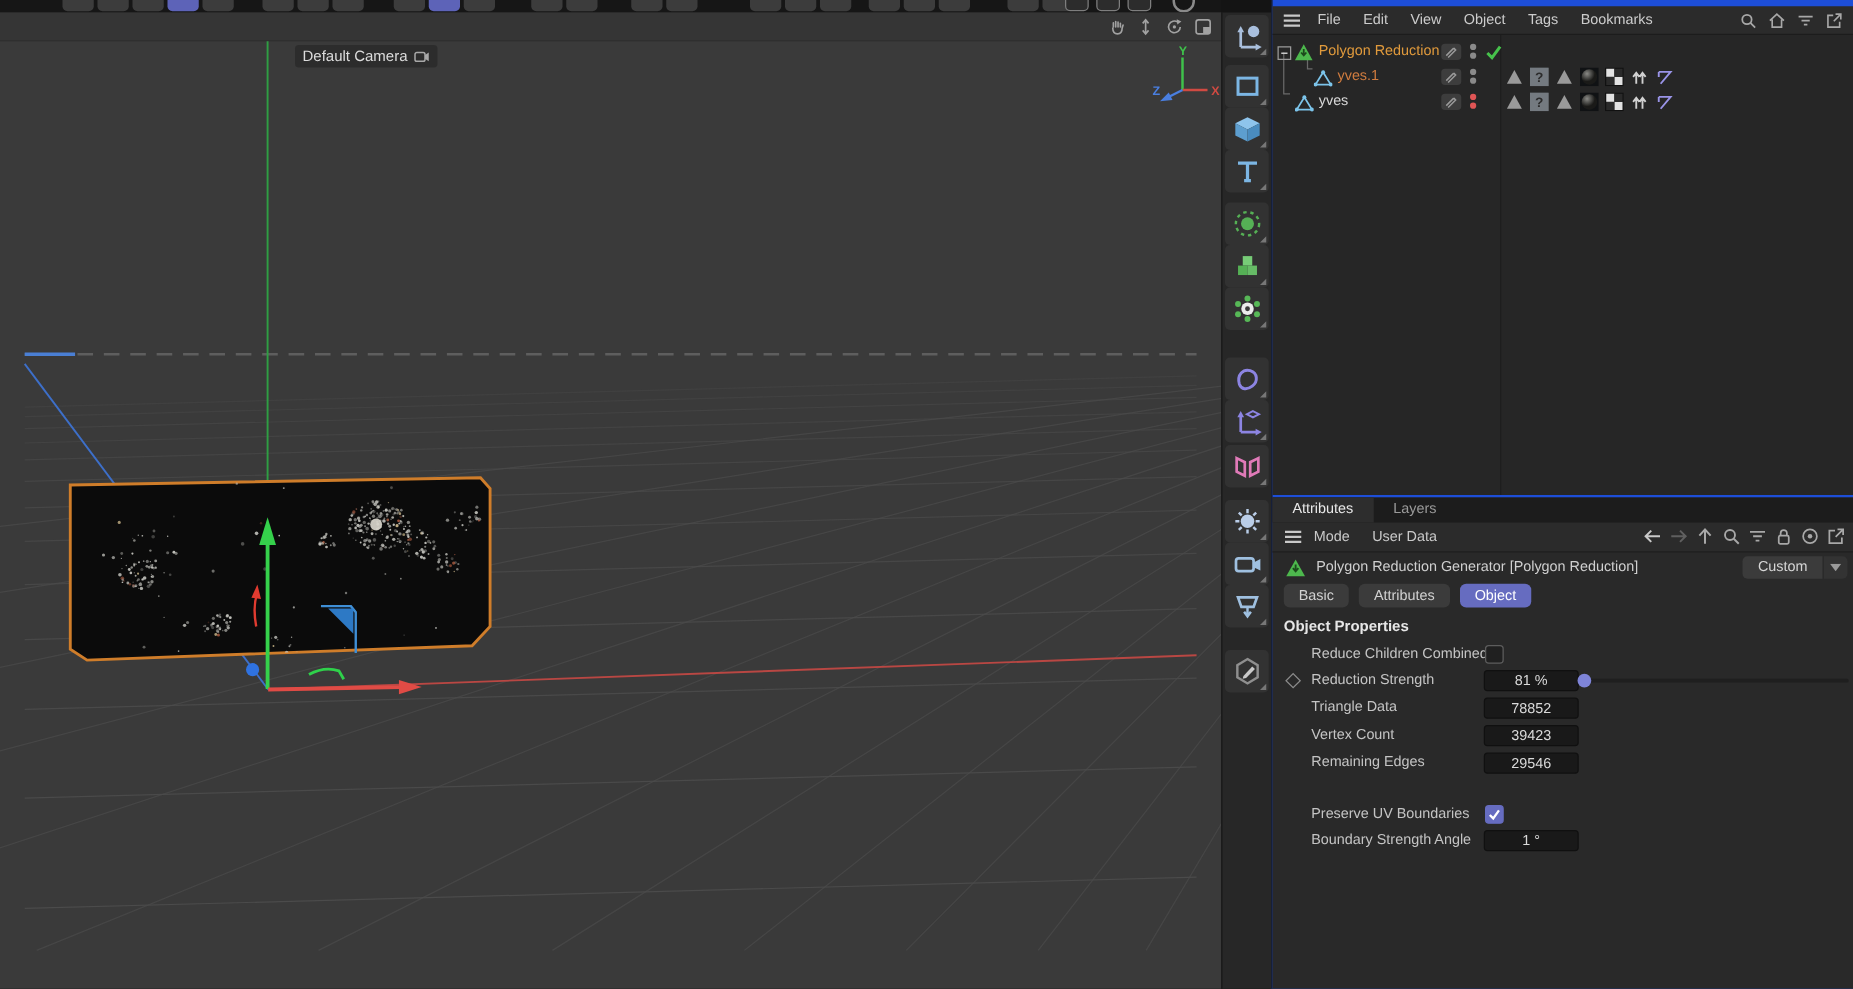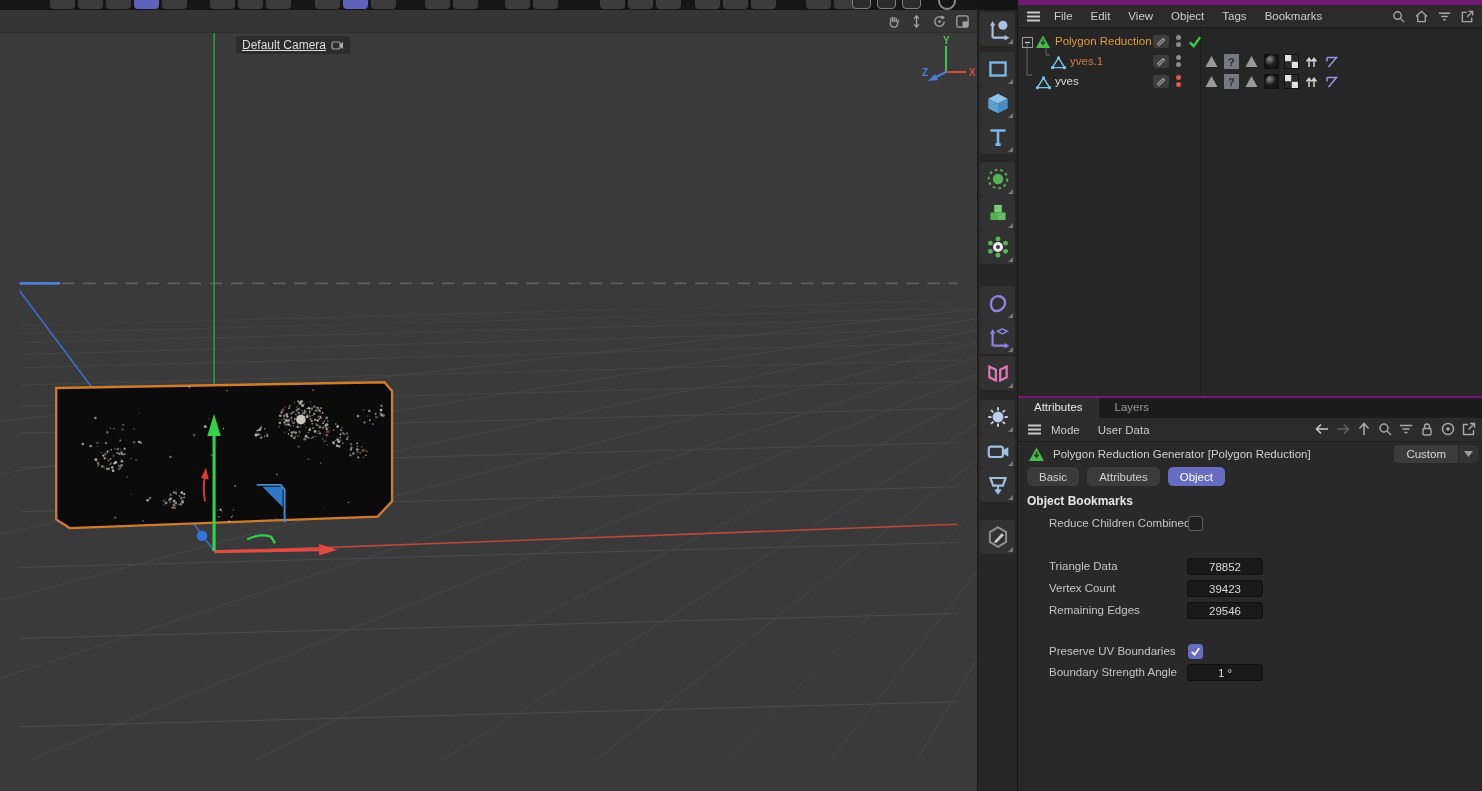--- a/index.html
+++ b/index.html
@@ -11,33 +11,33 @@
   .tb-part{position:absolute;top:-18px;height:27px;width:25px;background:#3c3c3c;border-radius:4px;}
   .tb-part.a{background:#5d63b8;}
   .tb-part.w{background:#2c2c2c;border:1px solid #7e7e7e;width:17px;height:22px;top:-15px;}
   .tb-part.c{background:transparent;border:2px solid #8a8a8a;border-radius:50%;width:14px;height:14px;top:-8px;}
 
   
   #viewport{position:absolute;left:0;top:10px;width:977px;height:781px;background:#3a3a3a;overflow:hidden;}
   #vp-band{position:absolute;left:0;top:0;width:977px;height:22px;background:#353535;border-bottom:1px solid #2f2f2f;}
   #vp-svg{position:absolute;left:0;top:22px;}
   #cam-label{position:absolute;left:236px;top:26px;display:flex;align-items:center;gap:5px;
-    background:rgba(20,20,20,.35);padding:2px 6px;border-radius:3px;font-size:12px;color:#dcdcdc;text-decoration:underline;}
+    background:rgba(20,20,20,.35);padding:2px 6px;border-radius:3px;font-size:12px;color:#dcdcdc;}
   #vp-nav{position:absolute;right:6px;top:3px;display:flex;gap:6px;}
   #vp-nav span{display:flex;width:17px;height:17px;align-items:center;justify-content:center;}
   #gizmo{position:absolute;left:920px;top:24px;}
 
   
   #palette{position:absolute;left:977px;top:10px;width:40px;height:781px;background:#272727;border-left:1px solid #191919;}
   .pal-btn{position:absolute;left:2px;width:35px;height:34px;background:#323232;border-radius:4px;}
   .pal-btn svg{position:absolute;left:5px;top:4px;}
   .pal-btn::after{content:"";position:absolute;right:2px;bottom:2px;border-left:5px solid transparent;border-bottom:5px solid #777;}
 
   
-  #right{position:absolute;left:1017px;top:0;width:465px;height:791px;background:#701a75;border-left:1px solid #151515;}
+  #right{position:absolute;left:1017px;top:0;width:465px;height:791px;background:#1d4ed8;border-left:1px solid #151515;}
   #om-menu{position:absolute;left:0;top:5px;width:465px;height:22px;background:#2b2b2b;border-bottom:1px solid #1c1c1c;
     display:flex;align-items:center;font-size:11.5px;color:#cccccc;}
   #om-menu .mi{padding:0 9px;cursor:default;}
   #om-menu .burger{margin-left:8px;margin-right:4px;display:flex;}
   #om-icons{position:absolute;right:8px;top:3px;display:flex;gap:7px;}
   .ico16{width:16px;height:16px;display:flex;align-items:center;justify-content:center;}
 
   #om-tree{position:absolute;left:0;top:28px;width:465px;height:368px;background:#262626;}
   .om-coldiv{position:absolute;left:182px;top:0;width:1px;height:368px;background:#1e1e1e;}
   .om-row{position:absolute;left:0;width:465px;height:20px;display:flex;align-items:center;font-size:11.5px;}
@@ -996,27 +996,35 @@
             <polygon points="0,0 9,0 4.5,6" fill="#9a9a9a"></polygon>
           </svg>
       </div>
 
       <div id="chips">
         <span class="chipbtn">Basic</span>
         <span class="chipbtn">Attributes</span>
         <span class="chipbtn active">Object</span>
       </div>
 
-      <div id="group-title">Object Bookmarks</div>
+      <div id="group-title">Object Properties</div>
 
       <div class="prow" style="top:115px">
         <span class="plabel">Reduce Children Combined</span>
         <span class="cb"></span>
       </div>
 
+      <div class="prow" style="top:136px">
+        <span class="keydot"></span>
+        <span class="plabel">Reduction Strength</span>
+        <span class="pfield">81 %</span>
+        <span class="sl-track">
+          <span class="sl-fill" style="width: 78%;"><span class="sl-knob"></span></span>
+        </span>
+      </div>
 
       <div class="prow" style="top:158px">
         <span class="plabel">Triangle Data</span>
         <span class="pfield">78852</span>
       </div>
 
       <div class="prow" style="top:180px">
         <span class="plabel">Vertex Count</span>
         <span class="pfield">39423</span>
       </div>

